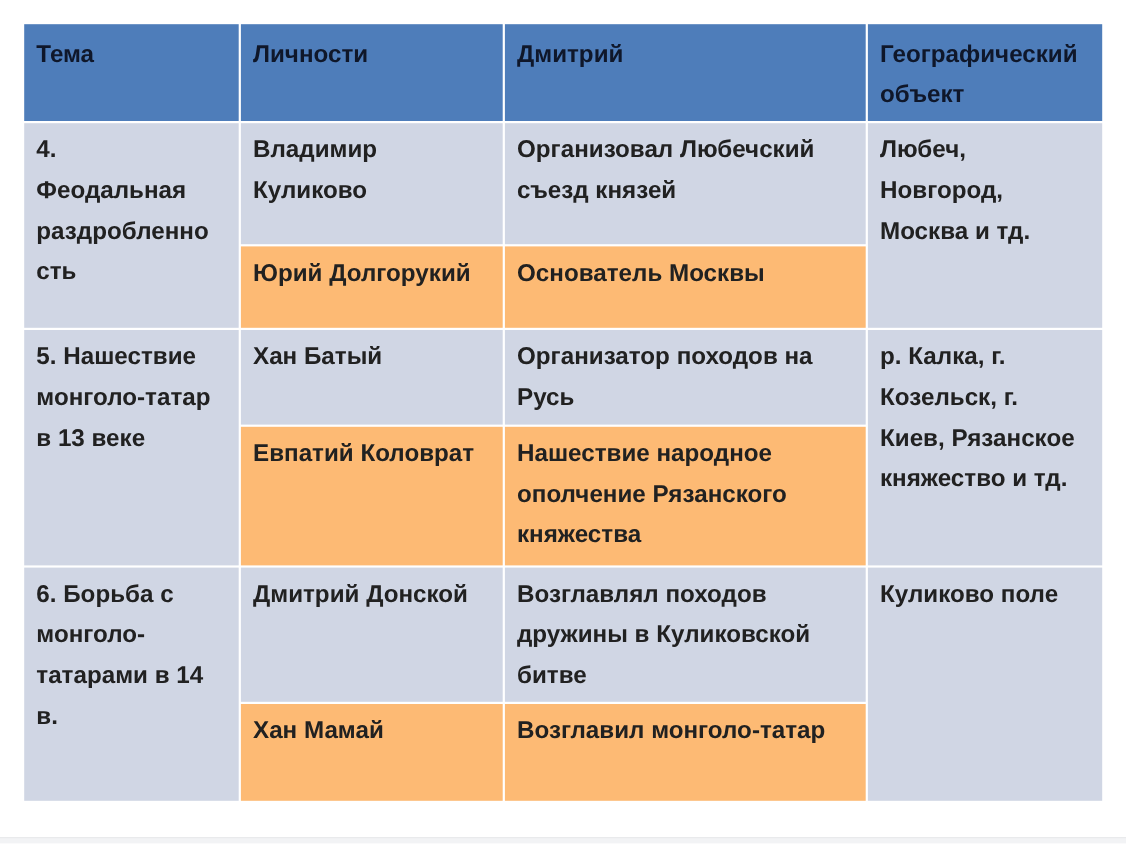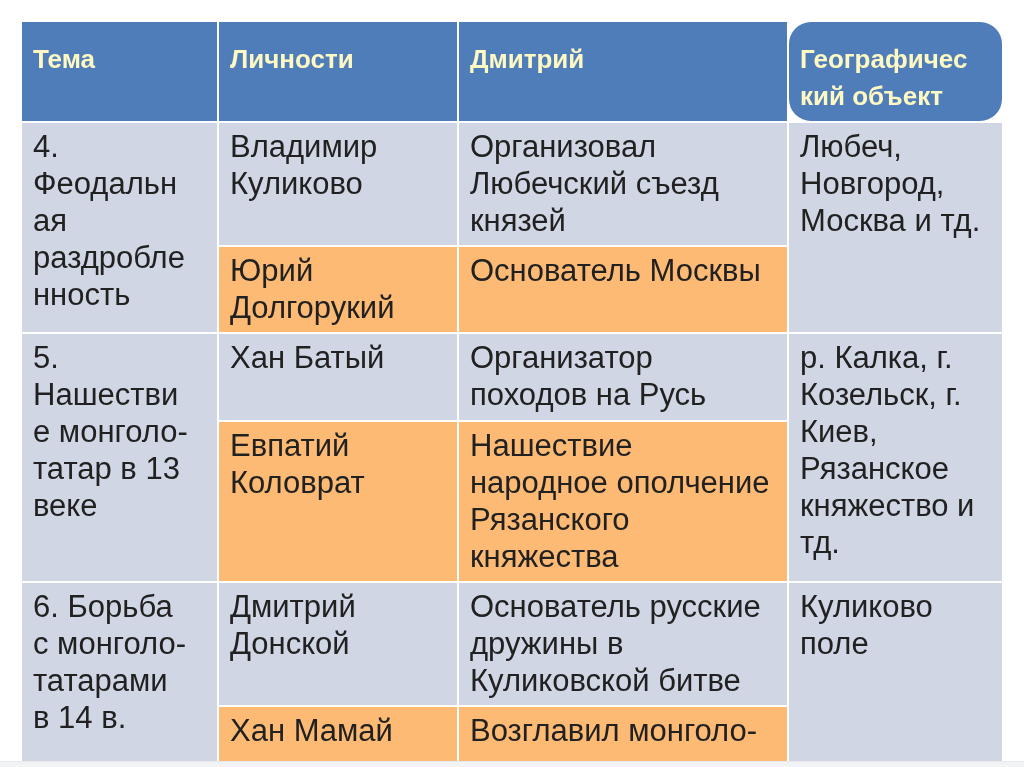--- a/index.html
+++ b/index.html
@@ -39,32 +39,32 @@
 
   th, td {
     vertical-align: top;
     text-align: left;
     overflow-wrap: break-word;
     word-wrap: break-word;
     padding: 5px 12px 6px 11px;
   }
   th {
     background: #4e7dba;
-    color: #fef9c3;
-    font-size: 26px;
+    color: #0f172a;
+    font-size: 22px;
     font-weight: bold;
     line-height: 37px;
-    padding-top: 19px;
+    padding-top: 8px;
   }
-  th.geo-h { padding-right: 22px; border-radius: 22px; }
+  th.geo-h { padding-right: 22px; }
 
   td {
     color: #212121;
-    font-size: 31px;
-    font-weight: normal;
+    font-size: 22px;
+    font-weight: bold;
     line-height: 37px;
   }
   td.dark  { background: #d0d6e4; }
   td.light { background: #fdba74; }
   td.theme { padding-right: 25px; }
 
   .bottom-strip {
     position: absolute;
     left: 0;
     right: 0;
@@ -114,21 +114,21 @@
         <td class="dark" rowspan="2">р. Калка, г. Козельск, г. Киев, Рязанское княжество и тд.</td>
       </tr>
       <tr class="rh-2b">
         <td class="light">Евпатий Коловрат</td>
         <td class="light">Нашествие народное ополчение Рязанского княжества</td>
       </tr>
 
       <tr class="rh-3a">
         <td class="dark theme" rowspan="2">6. Борьба с монголо-татарами в 14 в.</td>
         <td class="dark">Дмитрий Донской</td>
-        <td class="dark">Основатель русские дружины в Куликовской битве</td>
+        <td class="dark">Возглавлял походов дружины в Куликовской битве</td>
         <td class="dark" rowspan="2">Куликово поле</td>
       </tr>
       <tr class="rh-3b">
         <td class="light">Хан Мамай</td>
         <td class="light">Возглавил монголо-татар</td>
       </tr>
     </tbody>
   </table>
 
   <div class="bottom-strip"></div>

